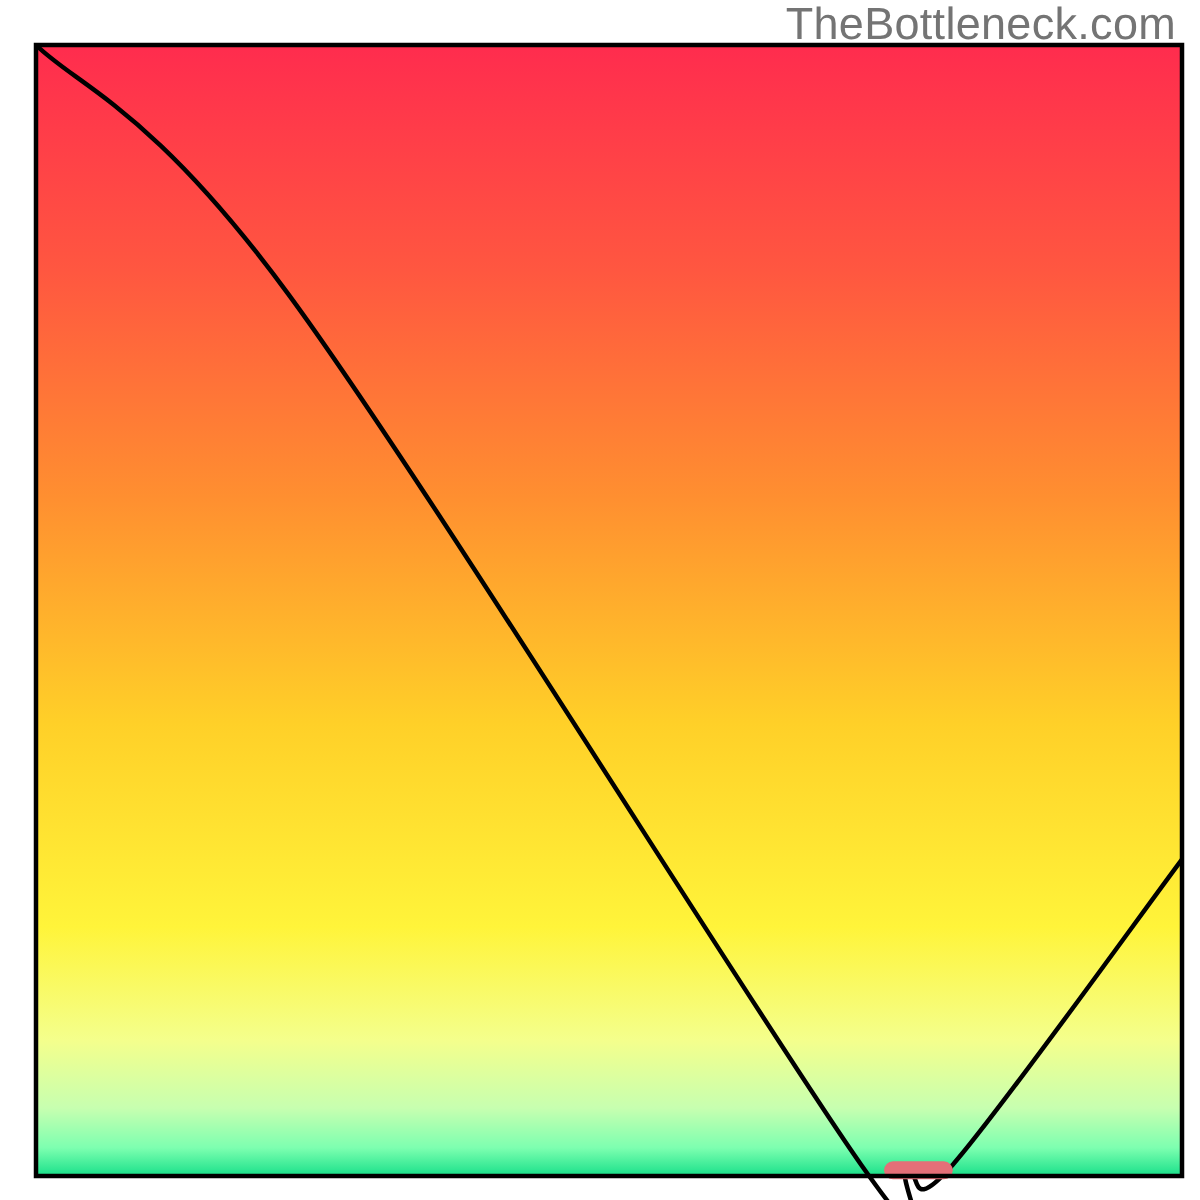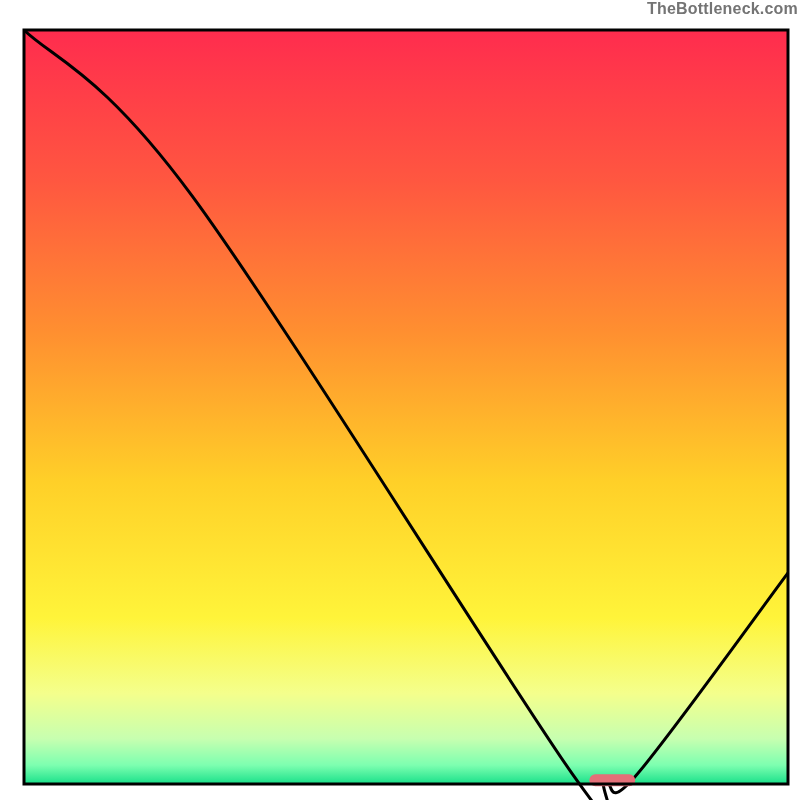--- a/index.html
+++ b/index.html
@@ -11,24 +11,24 @@
     overflow: hidden;
   }
   .chart-wrap {
     position: relative;
     width: 800px;
     height: 800px;
   }
   .watermark {
     position: absolute;
     top: 0;
-    right: 2px;
+    right: 16px;
     font-family: Arial, Helvetica, sans-serif;
-    font-size: 16px;
-    font-weight: 700;
+    font-size: 30px;
+    font-weight: 400;
     color: #747474;
     letter-spacing: 0.2px;
     z-index: 10;
   }
   svg {
     display: block;
   }
 </style>
 </head>
 <body>

